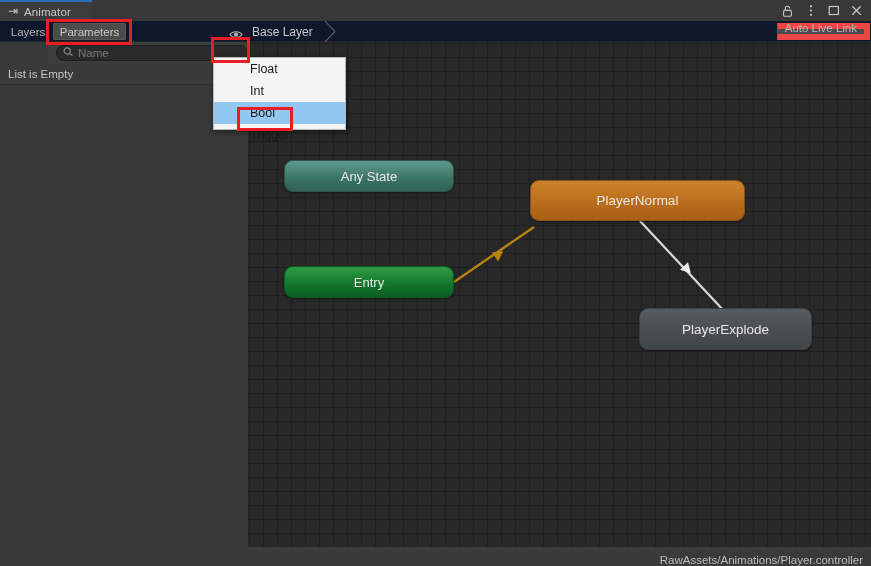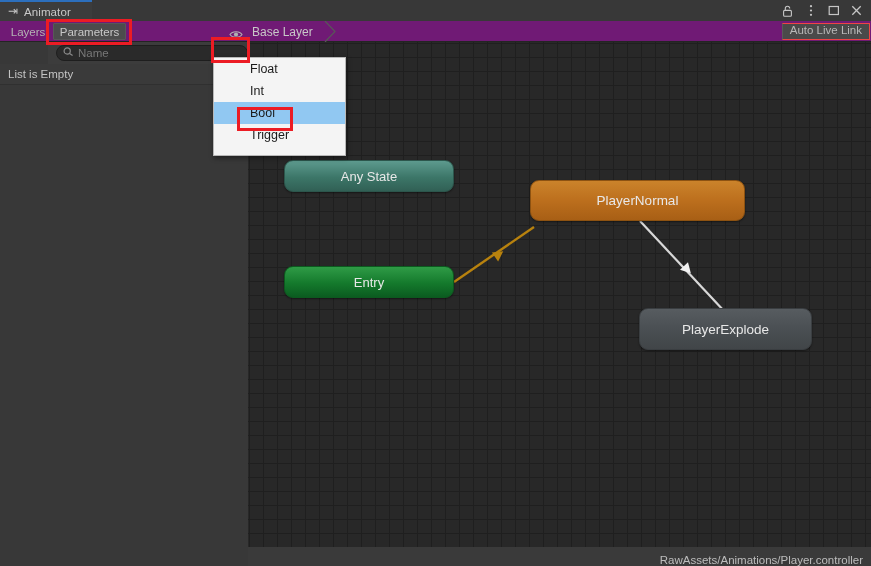--- a/index.html
+++ b/index.html
@@ -42,21 +42,21 @@
   }
   .win-controls .wc {
     color: #c6c6c6; font-size: 12px; line-height: 1;
     display: flex; align-items: center; justify-content: center;
     width: 13px; height: 13px;
   }
 
   
   .toolbar2 {
     position: absolute; left: 0; top: 21px; width: 871px; height: 21px;
-    background: #701a75;
+    background: #0f172a;
     border-bottom: 1px solid #242424;
   }
   .tab-layers, .tab-params {
     position: absolute; top: 2px; height: 17px;
     display: flex; align-items: center; justify-content: center;
     font-size: 11.5px; color: #b4b4b4;
   }
   .tab-layers { left: 5px; width: 46px; }
   .tab-params {
     left: 53px; width: 73px;
@@ -76,23 +76,23 @@
     padding-left: 4px;
     font-size: 12px; color: #c8c8c8;
   }
   .crumb-arrow {
     position: absolute; left: 322px; top: 0;
     width: 20px; height: 21px;
   }
   .auto-live-link {
     position: absolute; right: 1px; top: 2px; height: 17px;
     padding: 0 7px;
-    display: flex; align-items: flex-start;
+    display: flex; align-items: flex-end;
     background: #4a4a4a;
-    border: 1px solid #ef4444;
+    border: 6px solid #ef4444;
     border-left: 1px solid #5a5a5a;
     font-size: 11.5px; color: #b8b8b8;
   }
 
   
   .left-panel {
     position: absolute; left: 0; top: 42px; width: 247px; height: 524px;
     background: #383838;
     border-right: 1px solid #242424;
   }
@@ -180,21 +180,21 @@
     left: 391px; top: 266px; width: 173px; height: 42px;
     background: linear-gradient(to bottom, #575c60 0%, #4a4f53 50%, #414548 100%);
     border: 1px solid #3a3e41;
     font-size: 13.5px;
   }
 
   .edges { position: absolute; left: 0; top: 0; width: 623px; height: 505px; }
 
   
   .dropdown {
-    position: absolute; left: 213px; top: 57px; width: 133px; height: 99px;
+    position: absolute; left: 213px; top: 57px; width: 133px; height: 73px;
     background: #f4f4f4;
     border: 1px solid #b8b8b8;
     box-shadow: 1px 2px 5px rgba(0,0,0,.45);
     z-index: 40;
   }
   .dd-item {
     position: relative; height: 22px;
     display: flex; align-items: center;
     padding-left: 36px;
     font-size: 12.5px; color: #1a1a1a;

